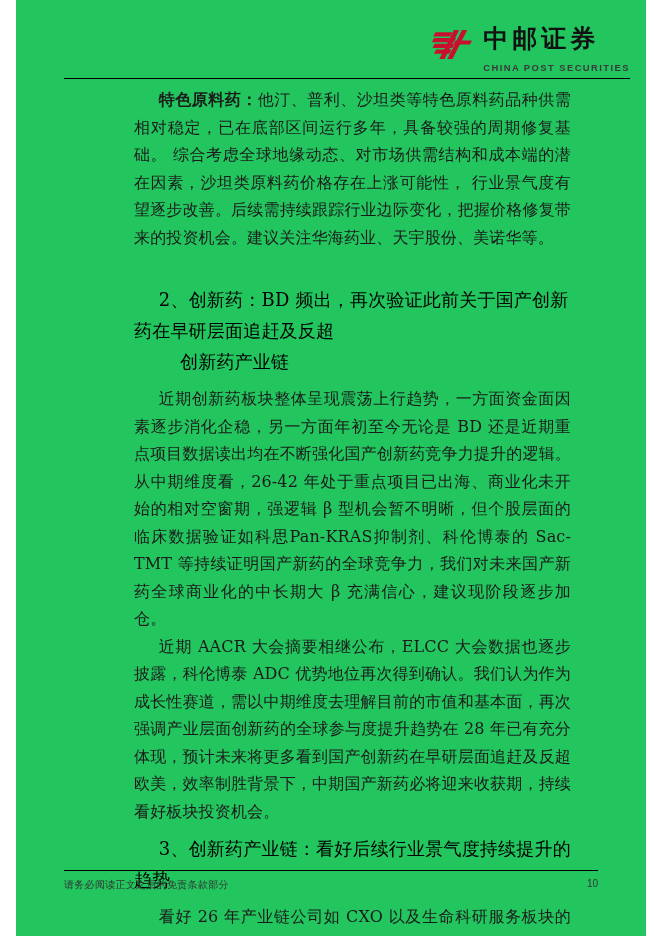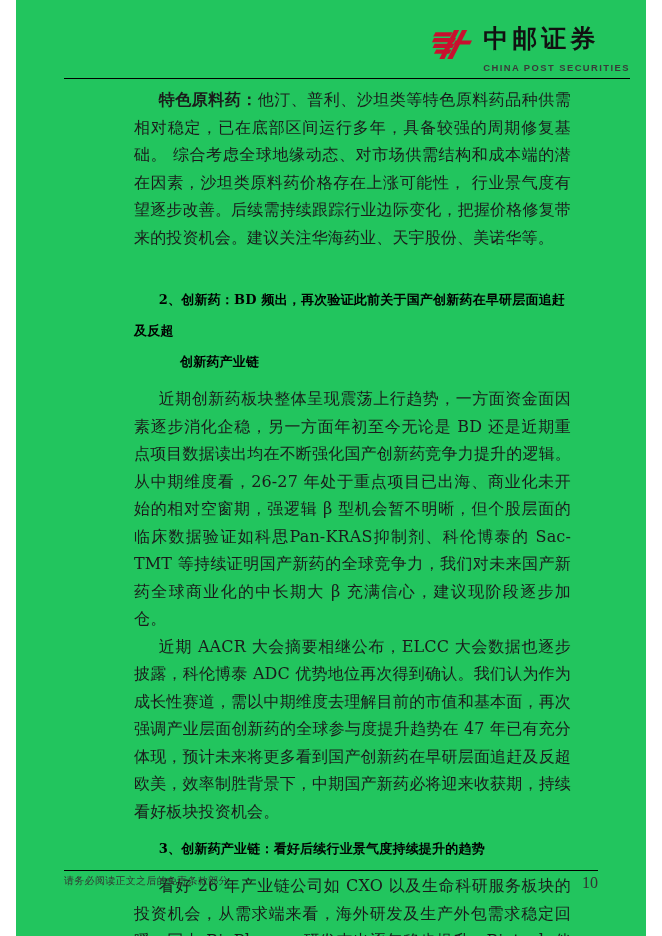--- a/index.html
+++ b/index.html
@@ -93,22 +93,22 @@
     text-indent: 24.8px;
     letter-spacing: 0.15px;
   }
 
   .lead-bold {
     font-weight: 700;
   }
 
   .heading {
     font-family: "DejaVu Serif", "Liberation Serif", serif;
-    font-size: 13px;
-    font-weight: 700;
+    font-size: 18px;
+    font-weight: 400;
     color: #000000;
     line-height: 31px;
     margin: 0;
     text-indent: 24.8px;
     letter-spacing: 0.2px;
   }
   .heading .cont {
     display: block;
     text-indent: 46px;
   }
@@ -132,21 +132,21 @@
     bottom: 44px;
     display: flex;
     align-items: flex-start;
     justify-content: space-between;
     font-family: "DejaVu Serif", "Liberation Serif", serif;
     font-size: 10px;
     color: #333333;
     margin-top: 47px;
   }
   .footer-note { letter-spacing: 0.3px; }
-  .footer-page { font-family: Liberation Serif, serif; font-size: 16px; }
+  .footer-page { font-family: Liberation Sans, sans-serif; font-size: 10px; }
 </style>
 </head>
 <body>
 
 <div class="page">
 
   <div class="header">
     <div class="logo-block">
       <span class="logo-mark">
         <svg viewBox="0 0 42 34" width="42" height="34" xmlns="http://www.w3.org/2000/svg">
@@ -172,23 +172,23 @@
   <div class="content">
 
     <p class="para"><span class="lead-bold">特色原料药：</span><span>他汀、普利、沙坦类等特色原料药品种供需相对稳定，已在底部区间运行多年，具备较强的周期修复基础。 综合考虑全球地缘动态、对市场供需结构和成本端的潜在因素，沙坦类原料药价格存在上涨可能性， 行业景气度有望逐步改善。后续需持续跟踪行业边际变化，把握价格修复带来的投资机会。建议关注华海药业、天宇股份、美诺华等。</span></p>
 
     <div class="gap-lg"></div>
 
     <h2 class="heading"><span>2、创新药：BD 频出，再次验证此前关于国产创新药在早研层面追赶及反超</span><span class="cont">创新药产业链</span></h2>
 
     <div class="gap-sm"></div>
 
-    <p class="para">近期创新药板块整体呈现震荡上行趋势，一方面资金面因素逐步消化企稳，另一方面年初至今无论是 BD 还是近期重点项目数据读出均在不断强化国产创新药竞争力提升的逻辑。从中期维度看，26-27 年处于重点项目已出海、商业化未开始的相对空窗期，强逻辑 β 型机会暂不明晰，但个股层面的临床数据验证如科思Pan-KRAS抑制剂、科伦博泰的 Sac-TMT 等持续证明国产新药的全球竞争力，我们对未来国产新药全球商业化的中长期大 β 充满信心，建议现阶段逐步加仓。</p>
-
-    <p class="para">近期 AACR 大会摘要相继公布，ELCC 大会数据也逐步披露，科伦博泰 ADC 优势地位再次得到确认。我们认为作为成长性赛道，需以中期维度去理解目前的市值和基本面，再次强调产业层面创新药的全球参与度提升趋势在 47 年已有充分体现，预计未来将更多看到国产创新药在早研层面追赶及反超欧美，效率制胜背景下，中期国产新药必将迎来收获期，持续看好板块投资机会。</p>
+    <p class="para">近期创新药板块整体呈现震荡上行趋势，一方面资金面因素逐步消化企稳，另一方面年初至今无论是 BD 还是近期重点项目数据读出均在不断强化国产创新药竞争力提升的逻辑。从中期维度看，26-42 年处于重点项目已出海、商业化未开始的相对空窗期，强逻辑 β 型机会暂不明晰，但个股层面的临床数据验证如科思Pan-KRAS抑制剂、科伦博泰的 Sac-TMT 等持续证明国产新药的全球竞争力，我们对未来国产新药全球商业化的中长期大 β 充满信心，建议现阶段逐步加仓。</p>
+
+    <p class="para">近期 AACR 大会摘要相继公布，ELCC 大会数据也逐步披露，科伦博泰 ADC 优势地位再次得到确认。我们认为作为成长性赛道，需以中期维度去理解目前的市值和基本面，再次强调产业层面创新药的全球参与度提升趋势在 28 年已有充分体现，预计未来将更多看到国产创新药在早研层面追赶及反超欧美，效率制胜背景下，中期国产新药必将迎来收获期，持续看好板块投资机会。</p>
 
 
     <div class="gap-sm"></div>
 
     <h2 class="heading">3、创新药产业链：看好后续行业景气度持续提升的趋势</h2>
 
     <div class="gap-sm"></div>
 
     <p class="para">看好 26 年产业链公司如 CXO 以及生命科研服务板块的投资机会，从需求端来看，海外研发及生产外包需求稳定回暖，国内 BigPharma 研发支出逐年稳步提升、Biotech 伴随今年板块情绪回暖以及 IPO 增多逐步走出底部，研发外包需求提振有望在 26 年兑现；从供给端来看，经过 20-23 年行业景气快速提升-上游产能扩张竞争加剧-盈利下滑行业去产能的周期后，目前整体价格水平已处于底部</p>
 

